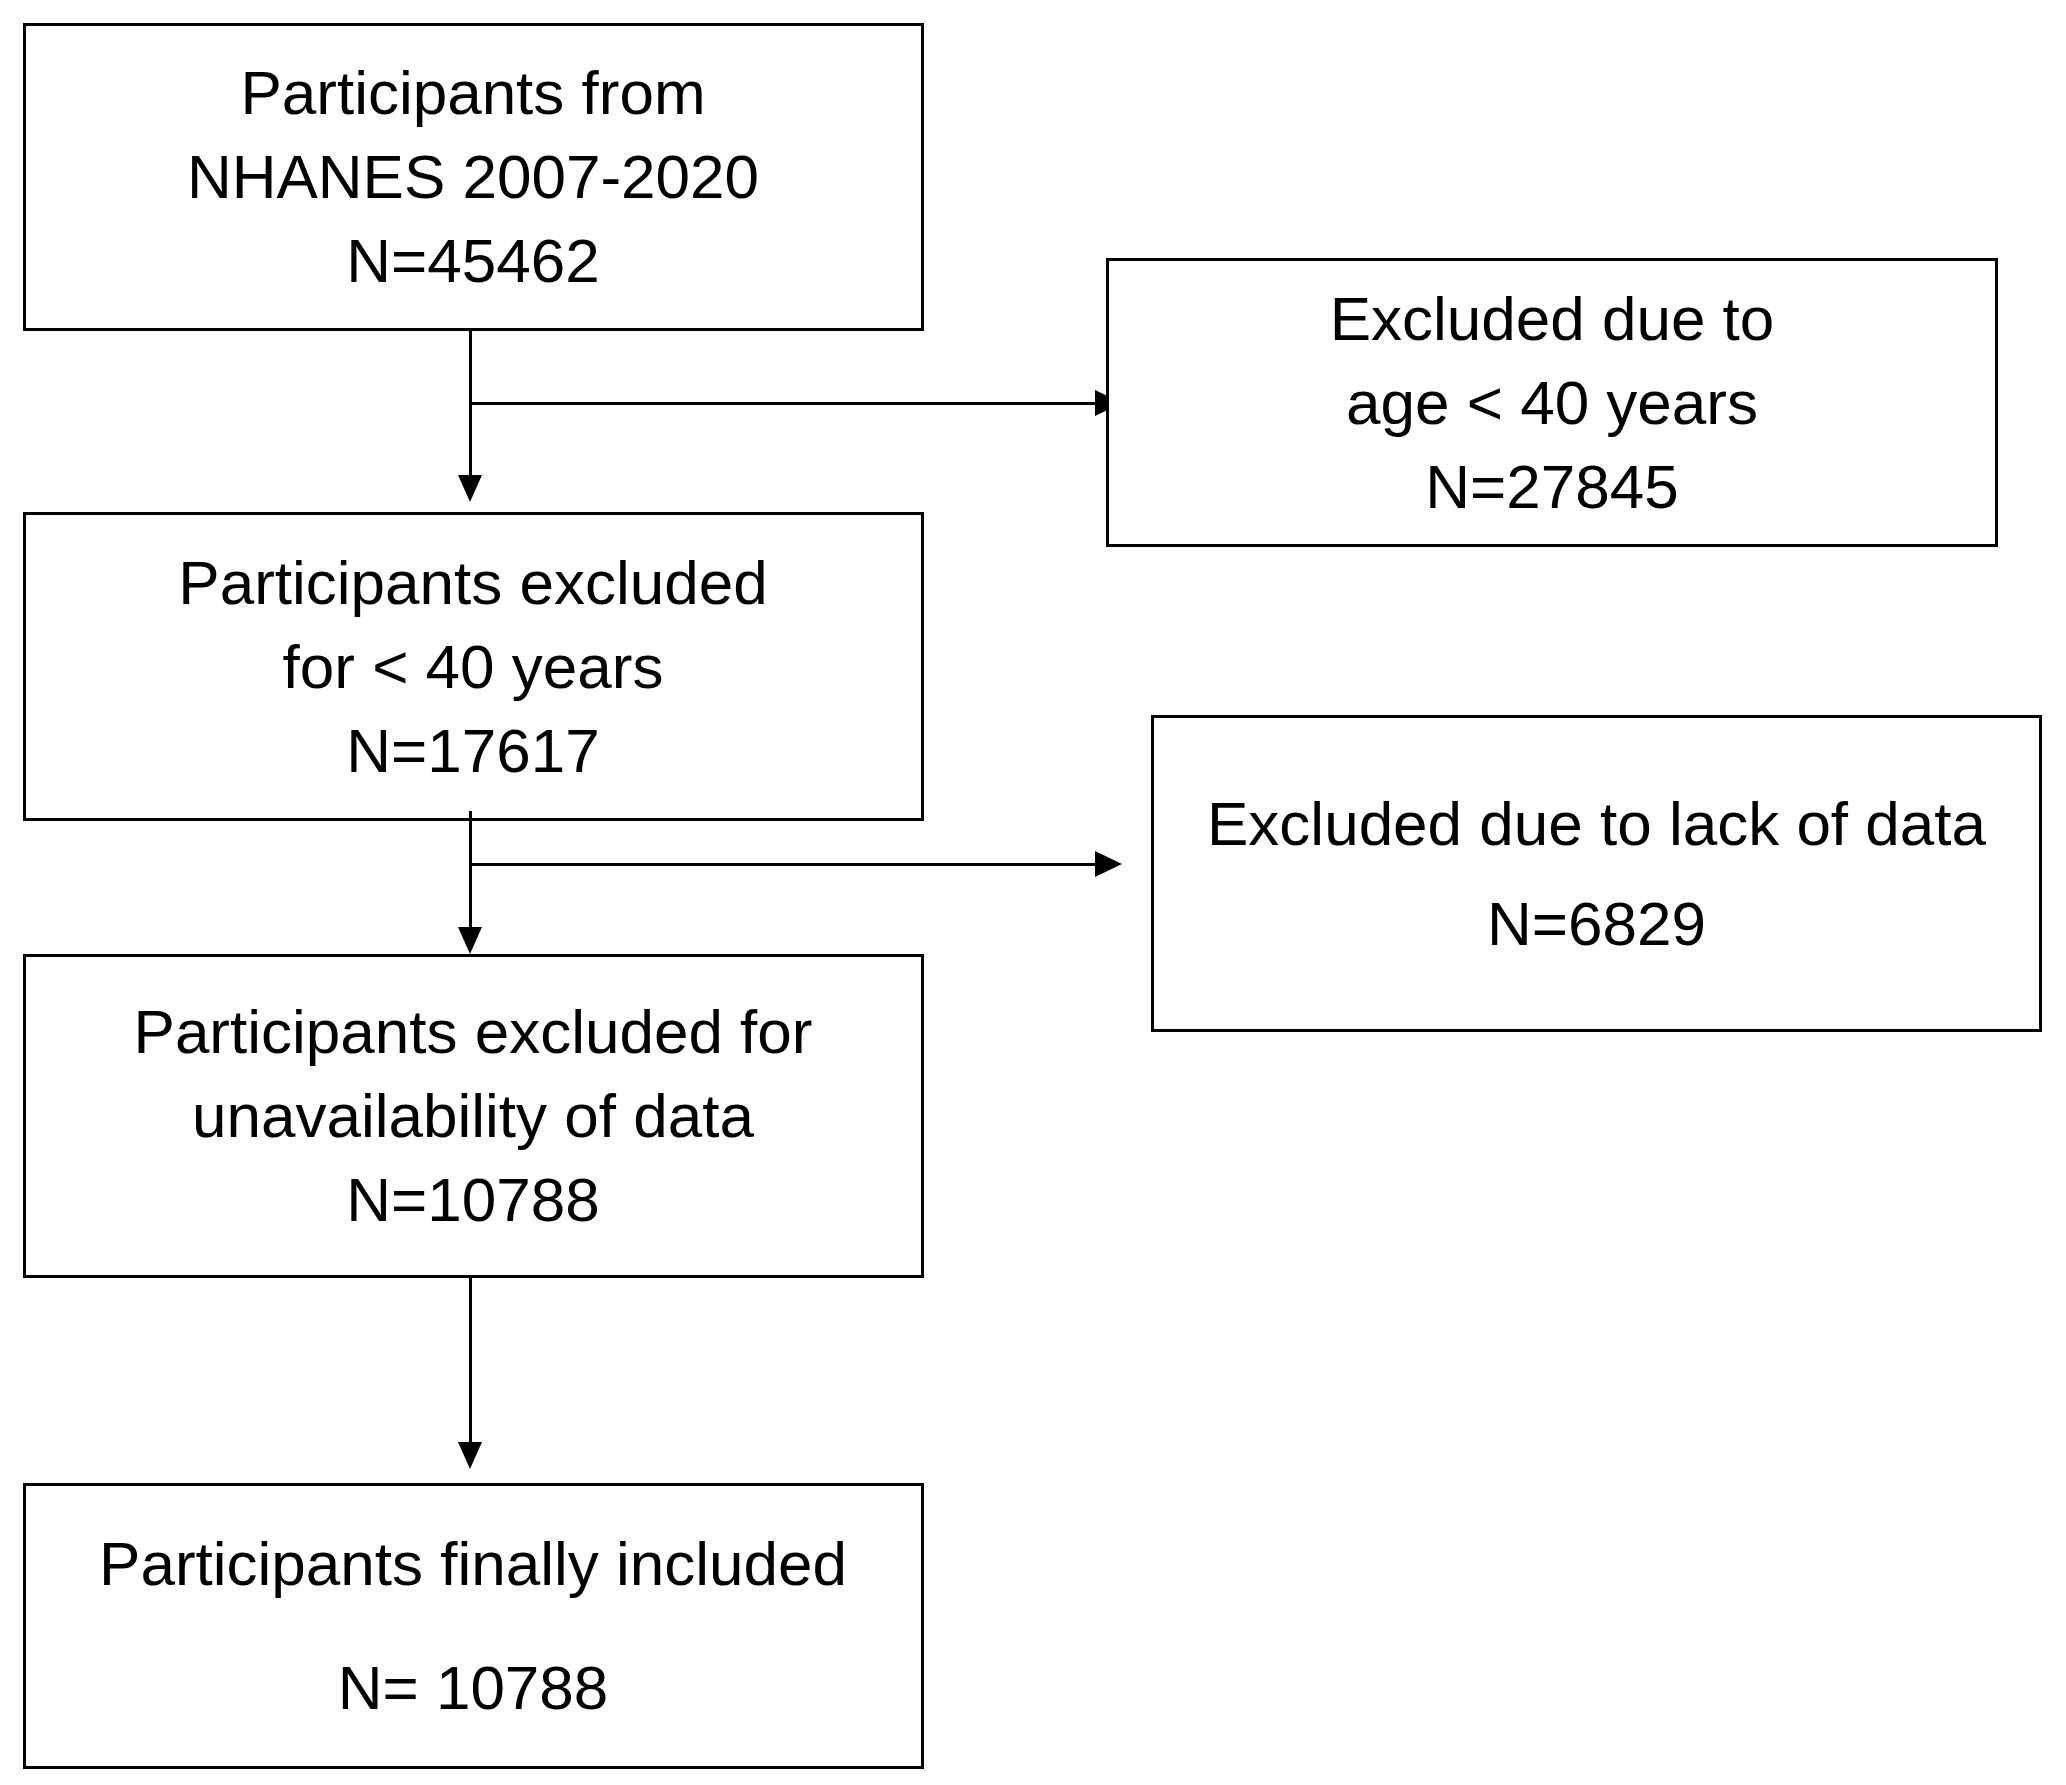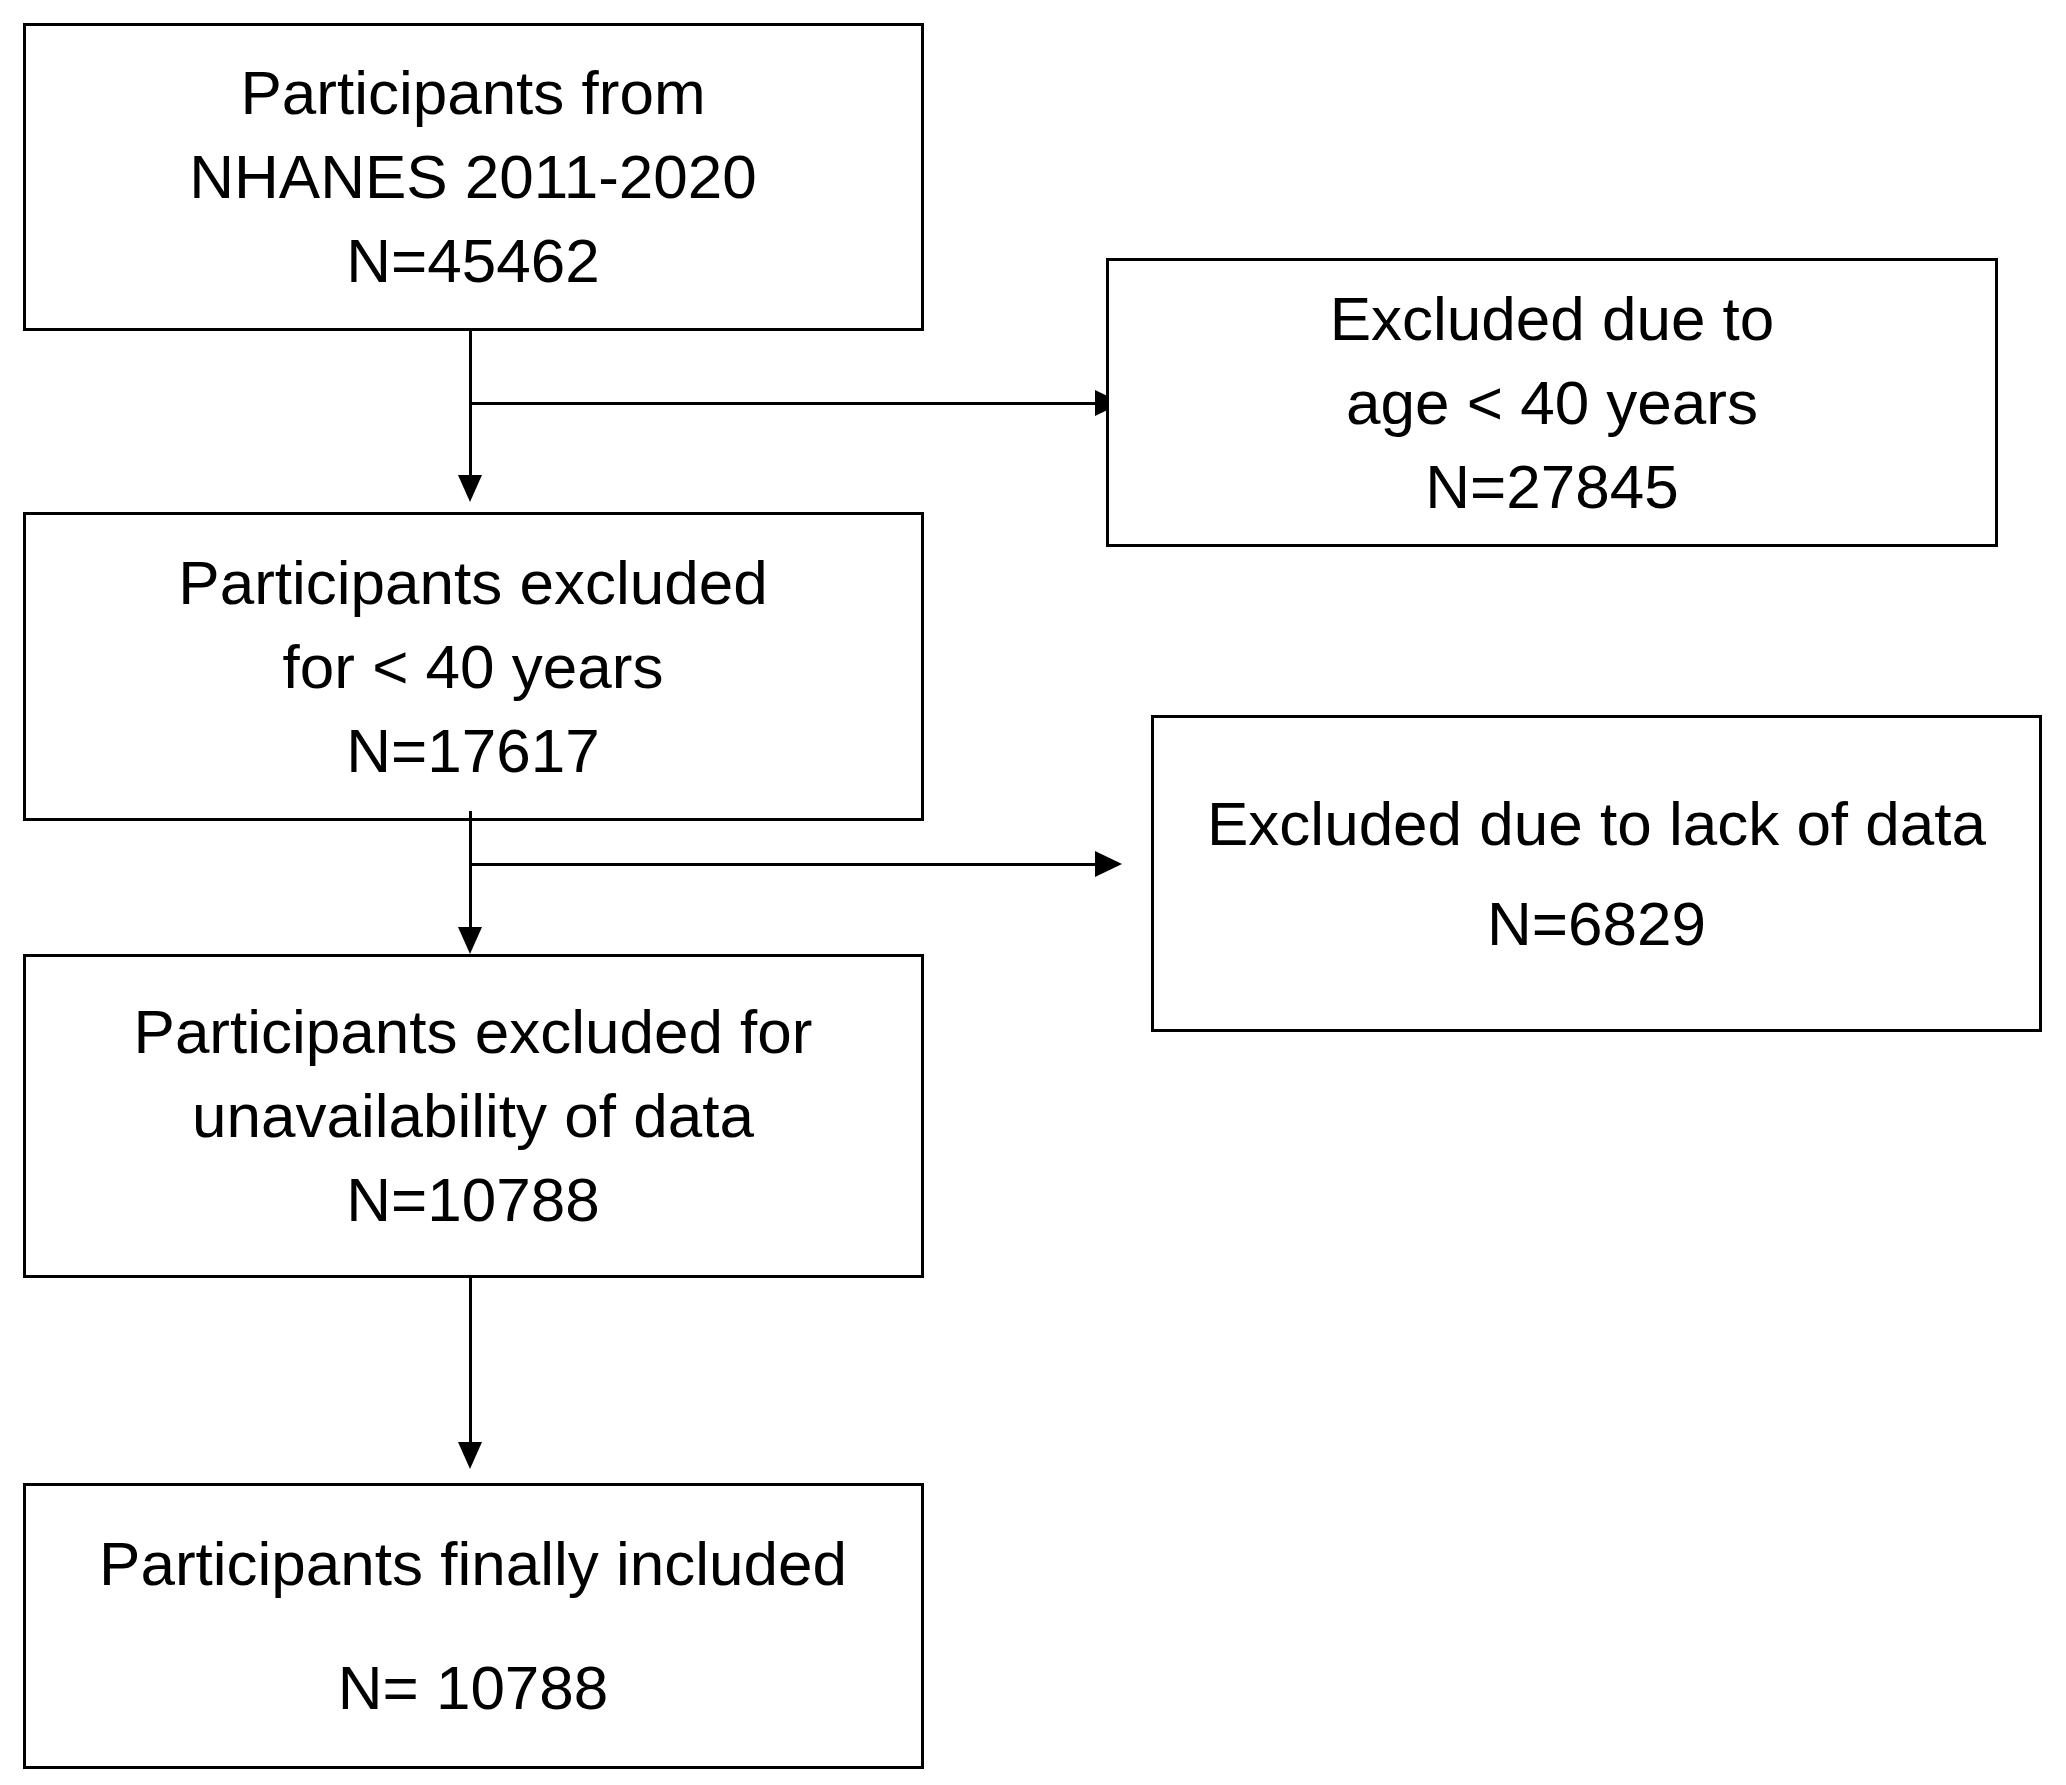--- a/index.html
+++ b/index.html
@@ -84,21 +84,21 @@
   #conn3-line  { left: 469px;  top: 1278px; height: 165px; }
   #conn3-head  { left: 458px;  top: 1442px; }
 </style>
 </head>
 <body>
 
 <div class="canvas">
 
   <div class="box" id="box-source">
     <div class="line">Participants from</div>
-    <div class="line">NHANES 2011-2020</div>
+    <div class="line">NHANES 2007-2020</div>
     <div class="line">N=45462</div>
   </div>
 
   <div class="vline" id="conn1-line"></div>
   <div class="arrow-down" id="conn1-head"></div>
 
   <div class="hline" id="branch1-line"></div>
   <div class="arrow-right" id="branch1-head"></div>
 
   <div class="box" id="box-excl-age">

